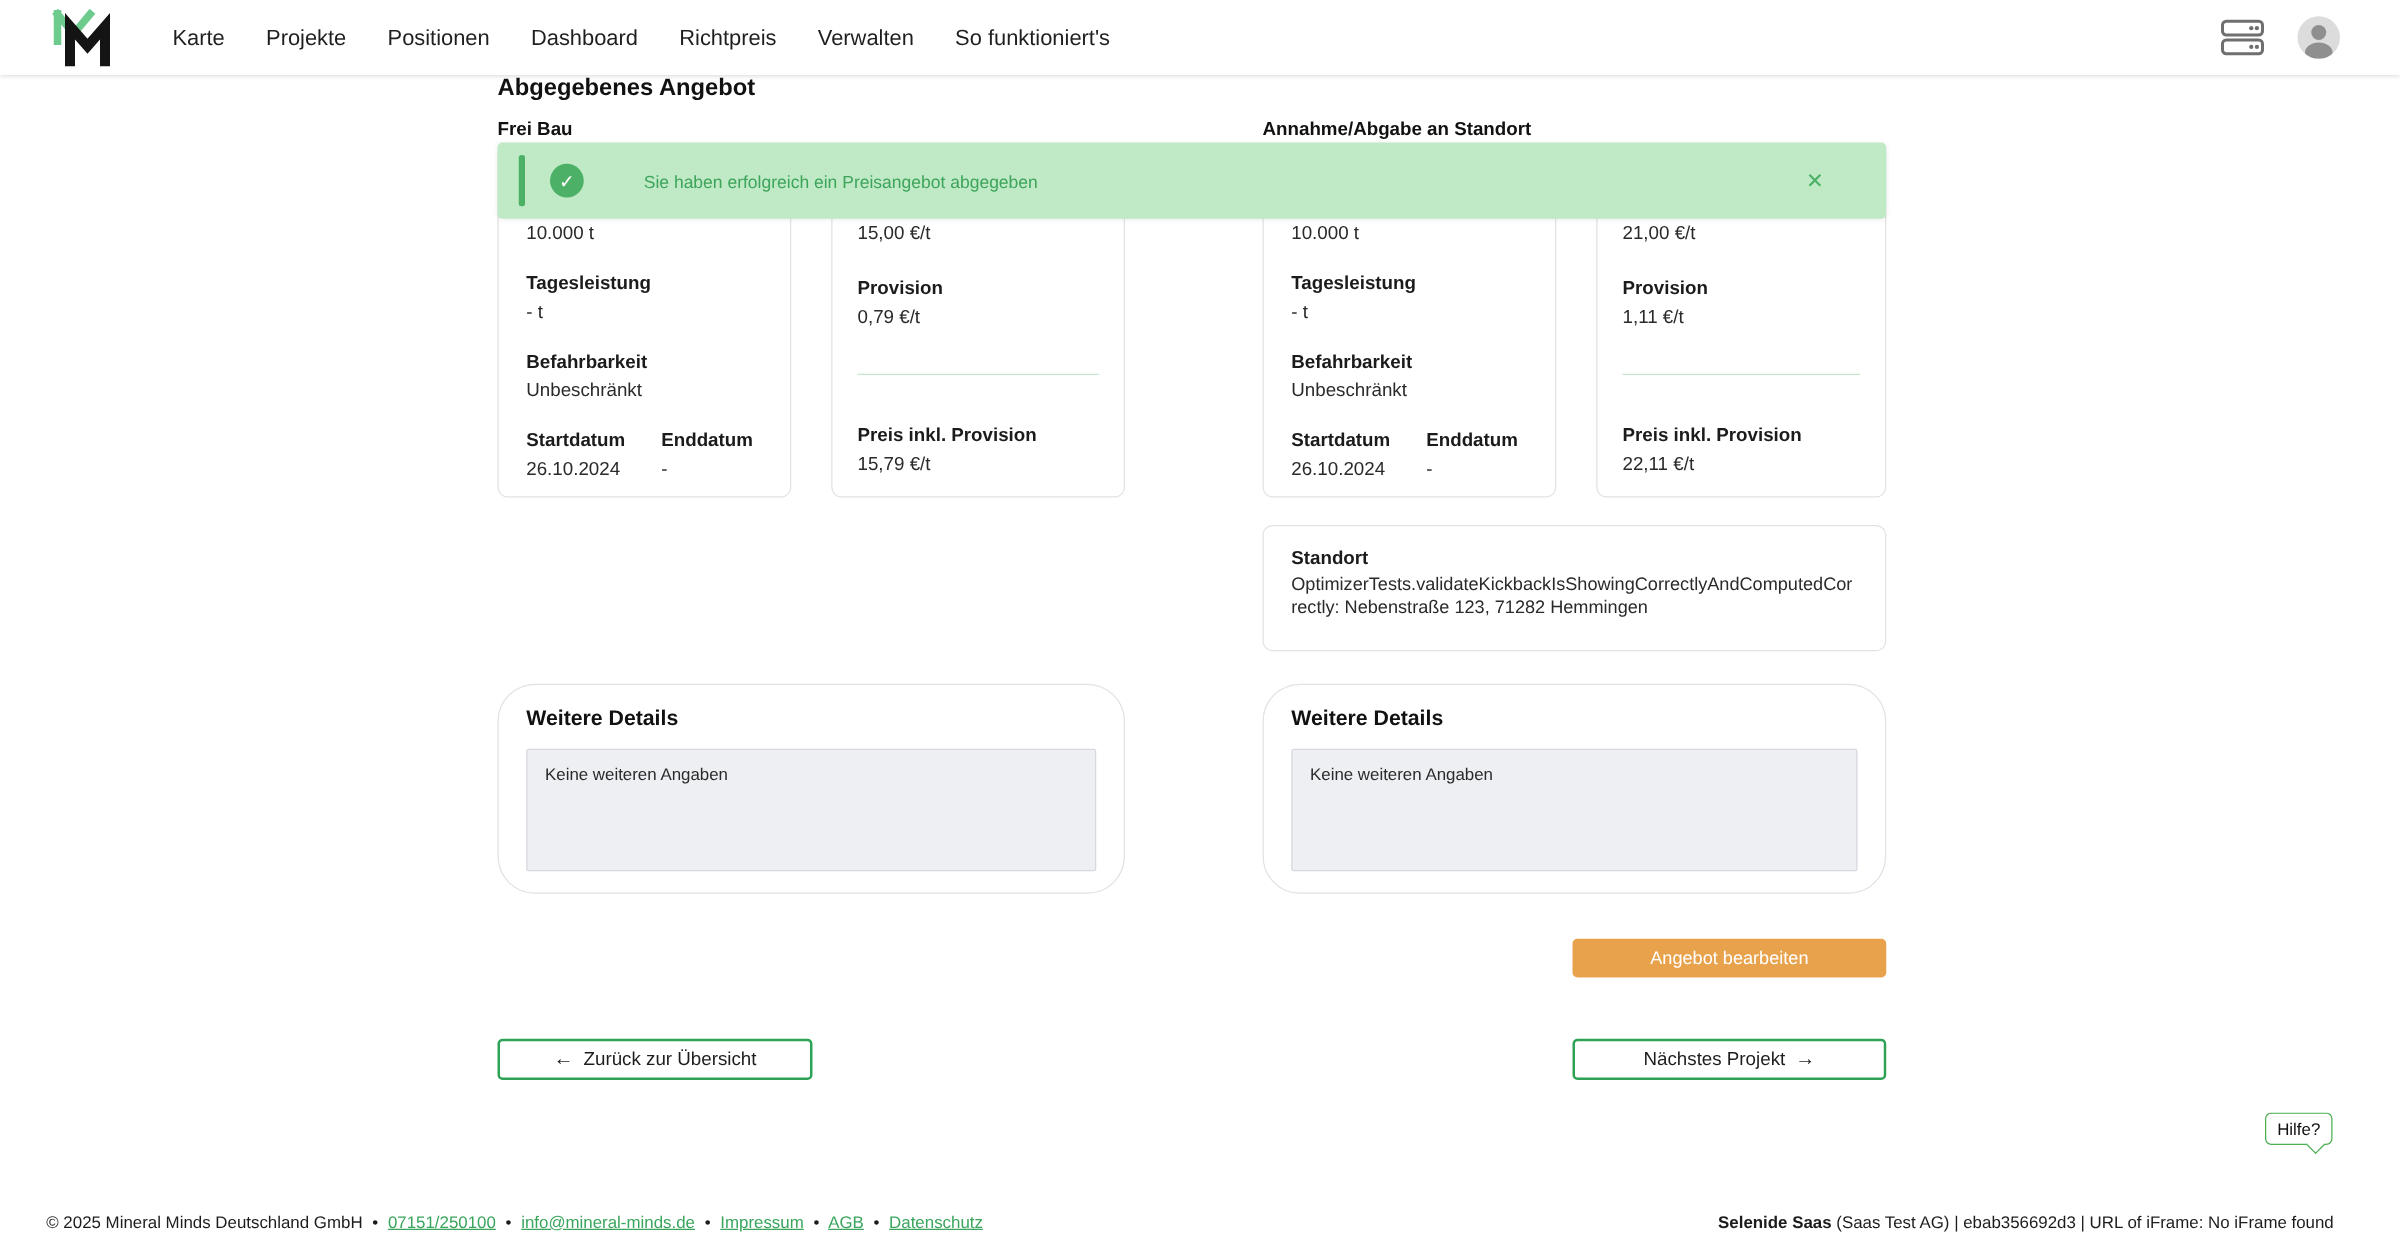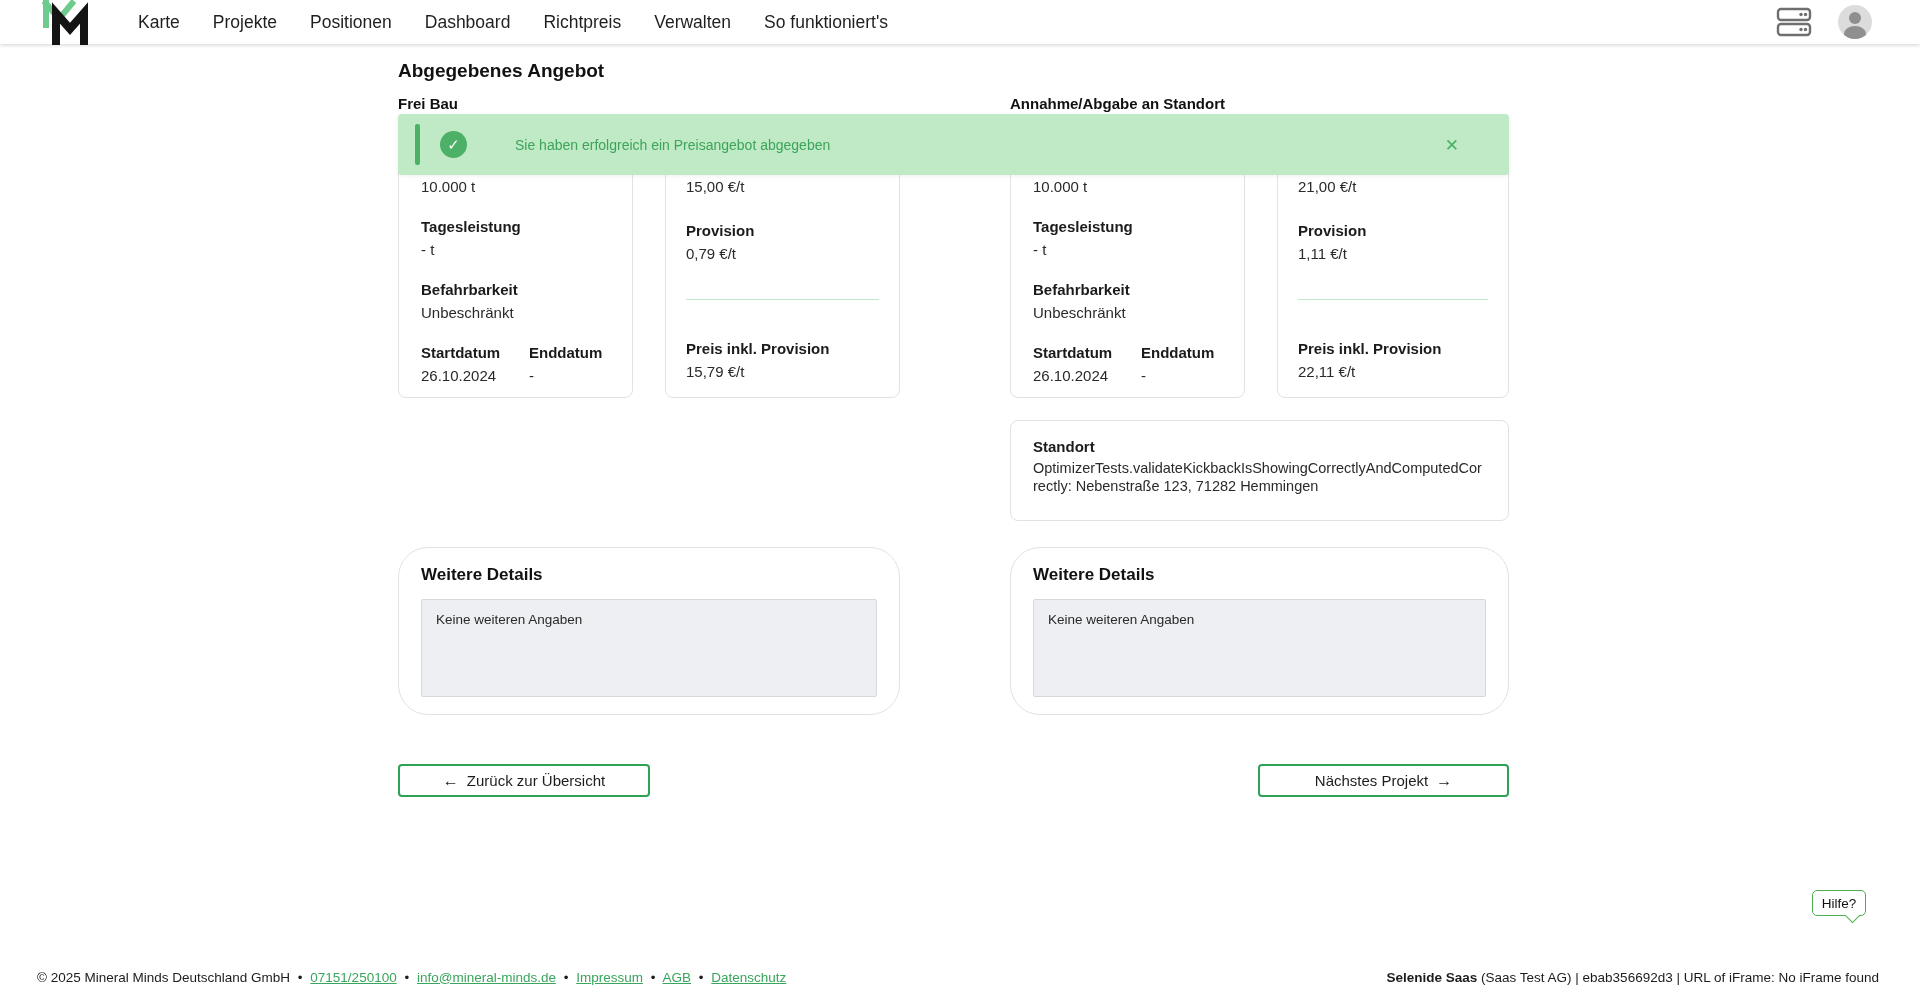--- a/index.html
+++ b/index.html
@@ -1,20 +1,20 @@
 <!DOCTYPE html>
 <html><head>
 <meta charset="utf-8">
 <style>
   * { margin:0; padding:0; box-sizing:border-box; }
   html,body { width:1920px; height:994px; background:#ffffff; overflow:hidden;
               font-family:"Liberation Sans", sans-serif; color:#212121; }
 
   
-  header { position:fixed; top:0; left:0; right:0; height:44px; background:#fff;
+  header { position:fixed; top:0; left:0; right:0; height:60px; background:#fff;
            display:flex; align-items:center; padding:0 48px 0 40px; z-index:50;
            box-shadow:0 1px 4px rgba(0,0,0,.18); }
   .logo { width:50px; height:50px; margin-right:48px; display:flex; align-items:center; }
   nav { display:flex; gap:33px; }
   nav a { font-size:17.5px; color:#1f1f1f; text-decoration:none; cursor:pointer; }
   .nav-right { margin-left:auto; display:flex; align-items:center; gap:26px; }
   .dns-btn { width:36px; height:30px; cursor:pointer; display:flex; align-items:center; }
   .avatar { width:34px; height:34px; border-radius:50%; background:#dcdcdc; overflow:hidden;
             cursor:pointer; position:relative; }
 
@@ -82,21 +82,21 @@
   
   .help-bubble { position:fixed; right:54px; bottom:78px; width:54px; height:26px;
                  background:#fff; border:1.5px solid #4caf50; border-radius:5px;
                  display:flex; align-items:center; justify-content:center;
                  font-size:13.5px; color:#111; cursor:pointer; z-index:40; }
   .help-bubble::after { content:""; position:absolute; bottom:-6px; right:7px; width:10px;
                  height:10px; background:#fff; transform:rotate(45deg);
                  border-right:1.5px solid #4caf50; border-bottom:1.5px solid #4caf50; }
 
   
-  footer { position:fixed; left:0; right:4px; bottom:0; height:34px; background:#fff;
+  footer { position:fixed; left:0; right:16px; bottom:0; height:34px; background:#fff;
            display:flex; align-items:center; justify-content:space-between;
            padding:0 37px; font-size:13.5px; color:#1c1c1c; z-index:30; }
   footer a { color:#3aa55d; text-decoration:underline; cursor:pointer; }
   .sep { margin:0 4px; }
   .f-bold { font-weight:700;text-align:right; }
 </style>
 </head>
 <body>
 
 <header>
@@ -222,20 +222,23 @@
 
     <div class="card more-card more-left">
       <h3>Weitere Details</h3>
       <div class="more-box">Keine weiteren Angaben</div>
     </div>
     <div class="card more-card more-right">
       <h3>Weitere Details</h3>
       <div class="more-box">Keine weiteren Angaben</div>
     </div>
 
+    <div class="edit-row">
+      <button class="btn-orange">Angebot bearbeiten</button>
+    </div>
     <div class="back-row">
       <button class="btn-outline">
         <span class="arrow">←</span>
         <span>Zurück zur Übersicht</span>
       </button>
     </div>
     <div class="next-row">
       <button class="btn-outline" style="width:251px">
         <span>Nächstes Projekt</span>
         <span class="arrow">→</span>

